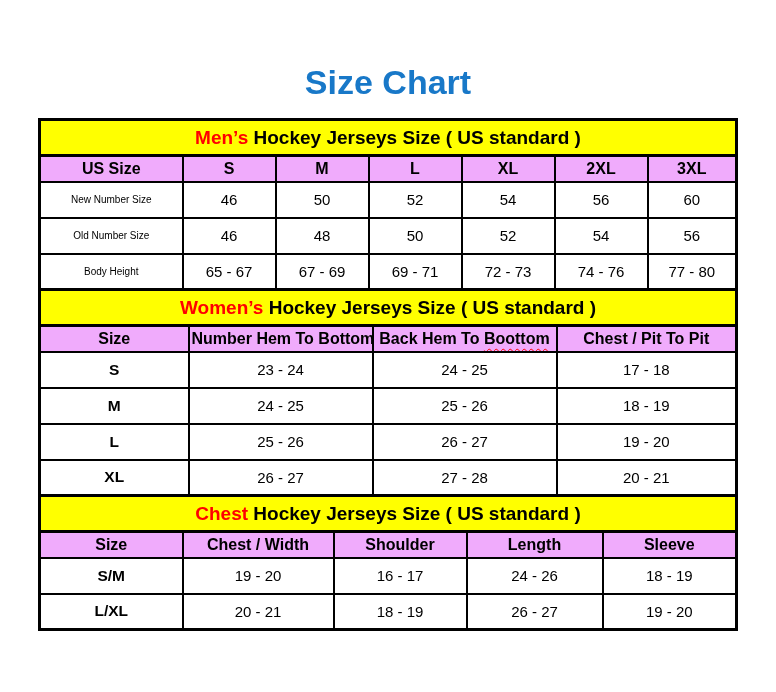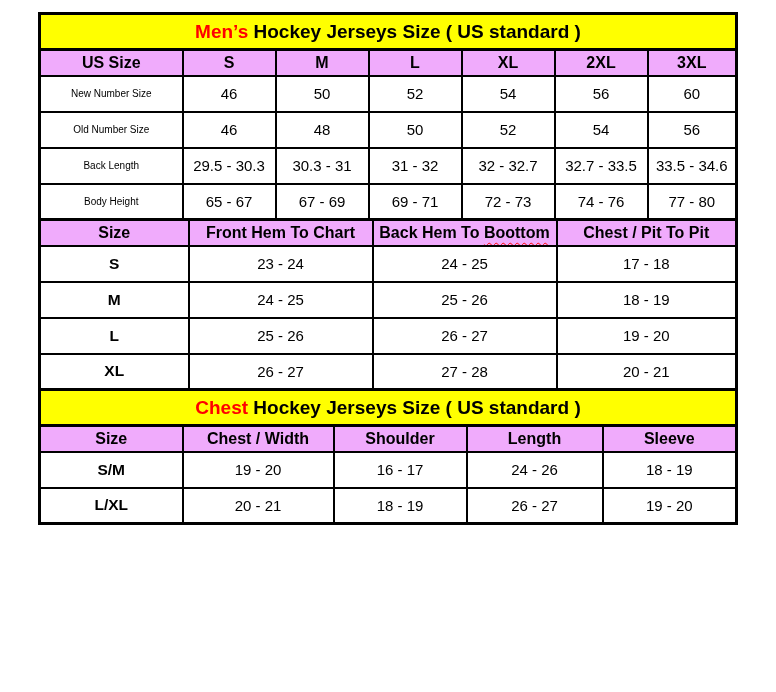--- a/index.html
+++ b/index.html
@@ -84,20 +84,21 @@
     text-decoration-color: var(--accent-red);
     text-decoration-thickness: 1px;
     text-underline-offset: 4px;
   }
 </style>
 </head>
 <body>
 
 <div class="page">
 
+  <h1 class="page-title">Size Chart</h1>
 
   <div class="chart">
 
     <table class="sec">
       <colgroup>
         <col style="width:143px">
         <col style="width:93px">
           <col style="width:93px">
           <col style="width:93px">
         <col style="width:93px">
@@ -129,51 +130,45 @@
         <tr>
           <td class="lbl">Old Number Size</td>
           <td class="cell">46</td>
           <td class="cell">48</td>
           <td class="cell">50</td>
           <td class="cell">52</td>
           <td class="cell">54</td>
           <td class="cell">56</td>
         </tr>
         <tr>
-          <td class="lbl">Back Length</td>
-          <td class="cell">29.5 - 30.3</td>
-          <td class="cell">30.3 - 31</td>
-          <td class="cell">31 - 32</td>
-          <td class="cell">32 - 32.7</td>
-          <td class="cell">32.7 - 33.5</td>
-          <td class="cell">33.5 - 34.6</td>
-        </tr>
-        <tr>
           <td class="lbl">Body Height</td>
           <td class="cell">65 - 67</td>
           <td class="cell">67 - 69</td>
           <td class="cell">69 - 71</td>
           <td class="cell">72 - 73</td>
           <td class="cell">74 - 76</td>
           <td class="cell">77 - 80</td>
         </tr>
       </tbody>
     </table>
 
     <table class="sec">
       <colgroup>
         <col style="width:149px">
           <col style="width:184px">
           <col style="width:184px">
           <col>
       </colgroup>
       <tbody>
+        <tr class="band">
+          <td colspan="4"><span class="hl">Women’s</span><span> Hockey Jerseys Size ( US standard )</span></td>
+        </tr>
         <tr class="head">
           <th>Size</th>
-          <th>Front Hem To Chart</th>
+          <th>Number Hem To Bottom</th>
           <th><span>Back Hem To </span><span class="misspell">Boottom</span></th>
           <th>Chest / Pit To Pit</th>
         </tr>
         <tr>
           <td class="lbl-bold">S</td>
           <td class="cell">23 - 24</td>
           <td class="cell">24 - 25</td>
           <td class="cell">17 - 18</td>
         </tr>
         <tr>

